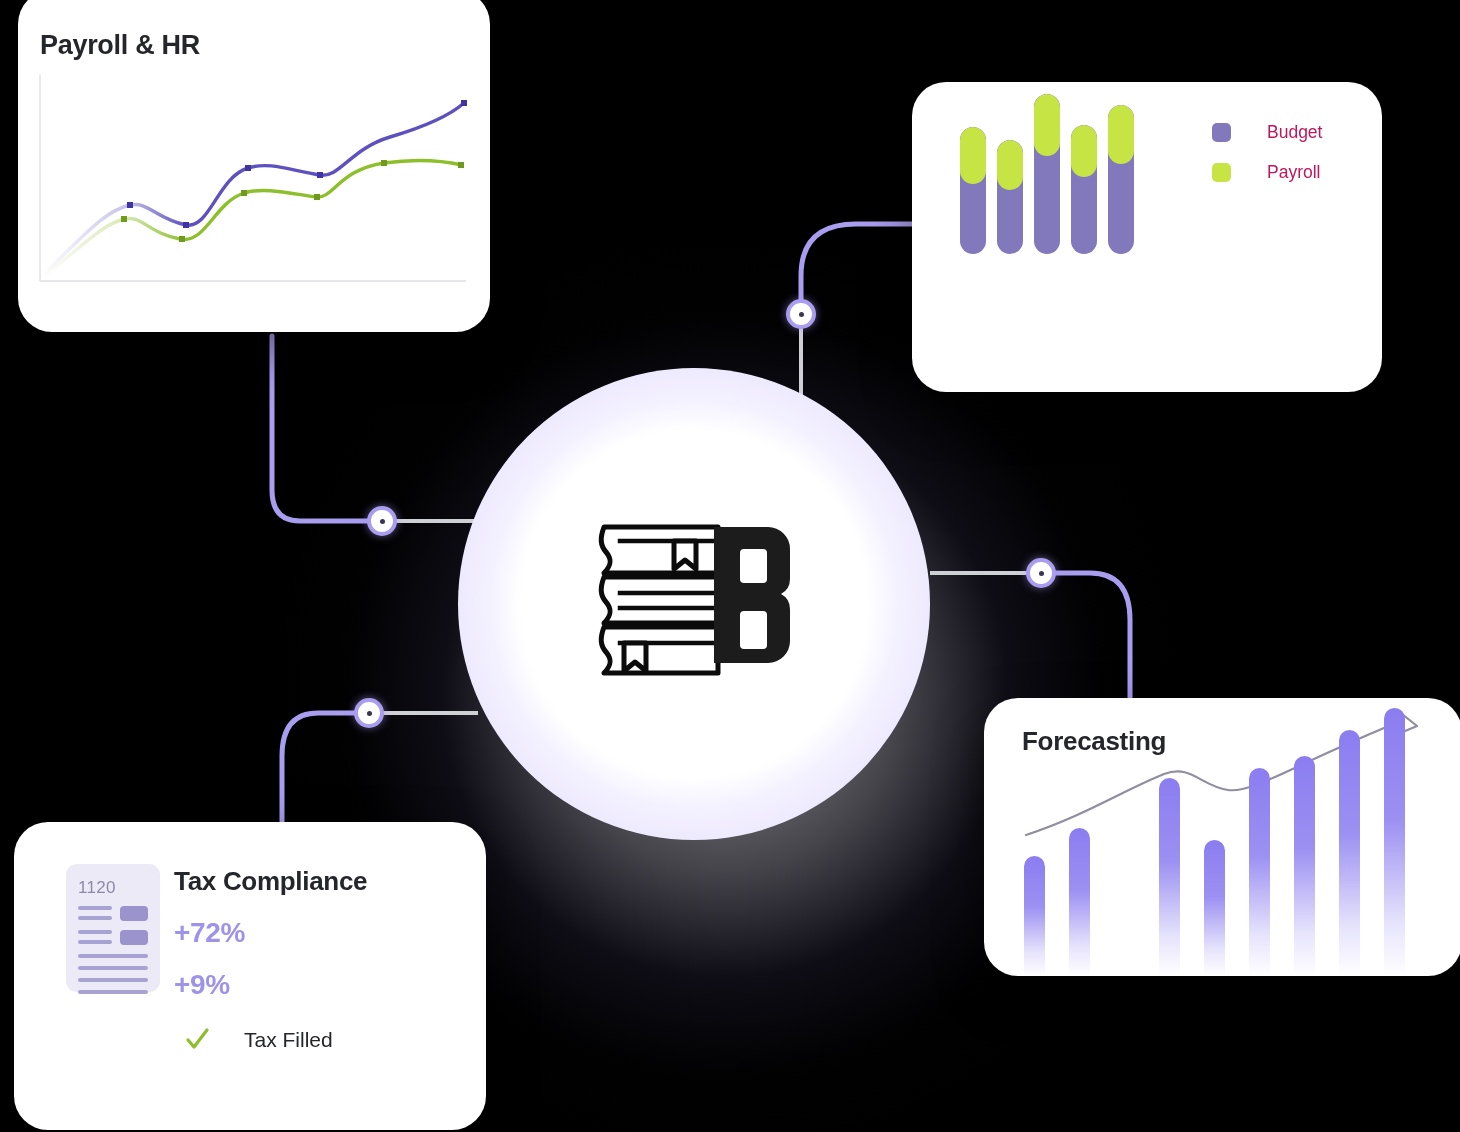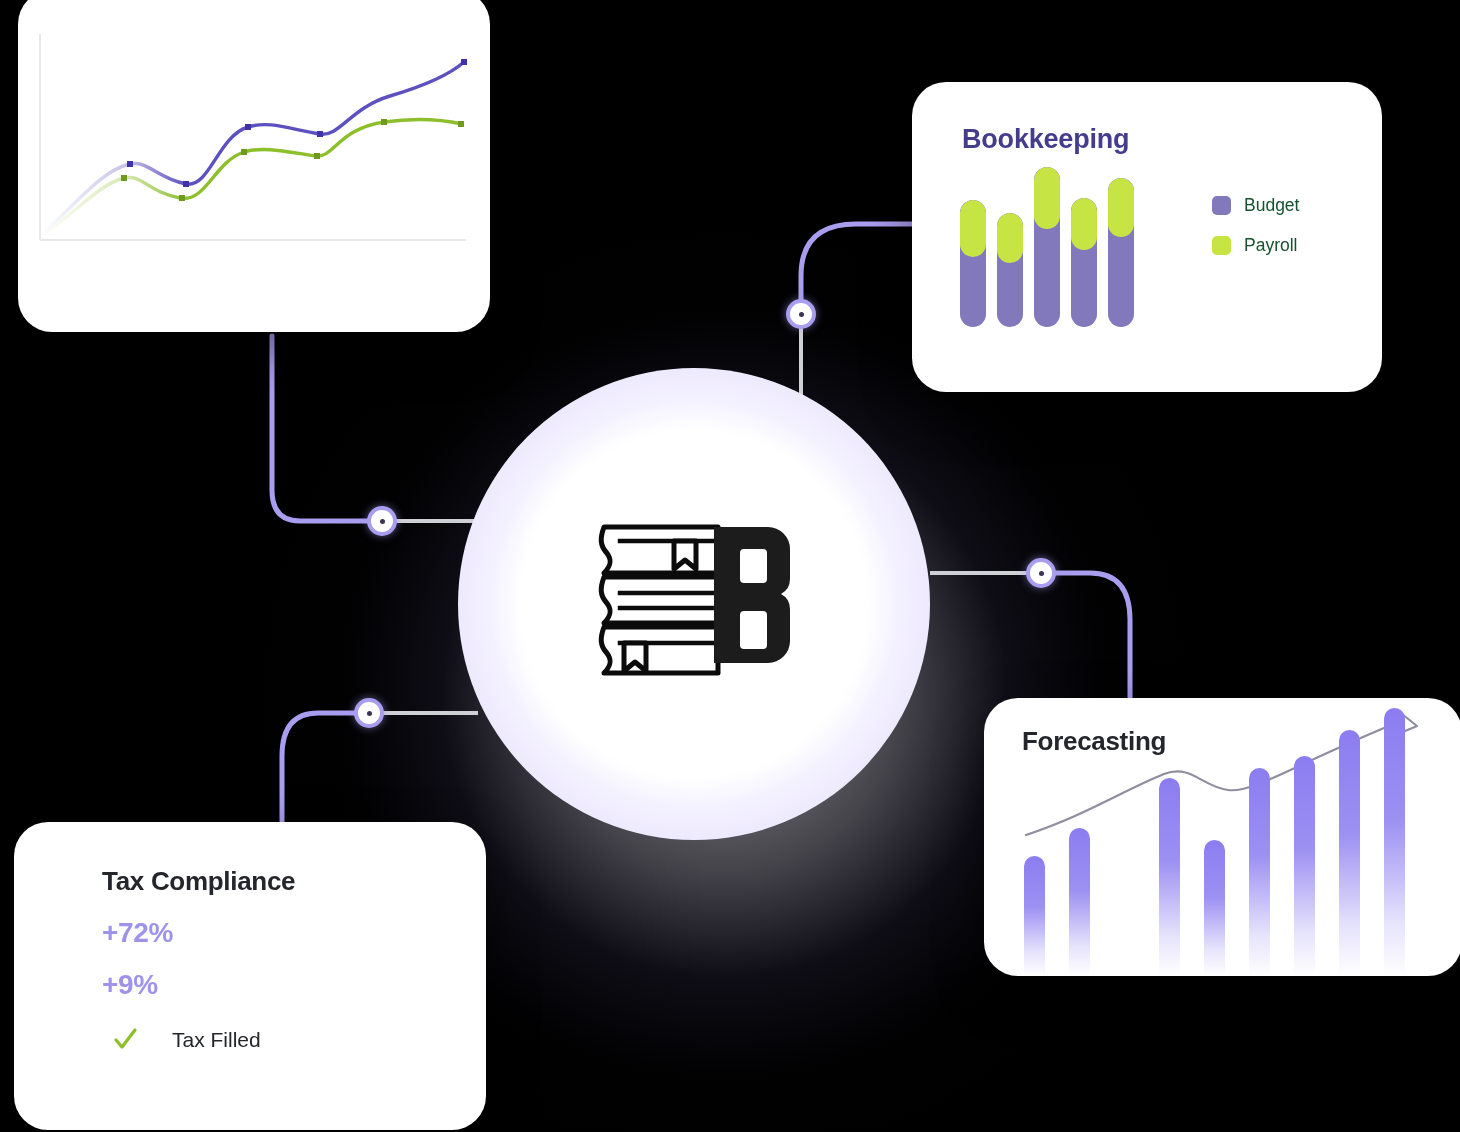--- a/index.html
+++ b/index.html
@@ -81,37 +81,37 @@
     position:absolute; bottom:0; width:26px; border-radius:13px;
     overflow:hidden; background:#8179bb;
   }
   .bk-bar .exp{
     position:absolute; left:0; top:0; width:100%;
     background:#c6e544; border-radius:13px;
   }
   #bk-legend{ margin-left:62px; margin-top:28px; }
   .legend-row{ display:flex; align-items:center; margin-bottom:19px; }
   .legend-sw{ width:19px; height:19px; border-radius:5px; margin-right:13px; }
-  .legend-lbl{ font-size:17.5px; color:#14532d; }
+  .legend-lbl{ font-size:17.5px; color:#be185d;margin-left:23px; }
 
   
   #card-tax{ left:14px; top:822px; width:472px; height:308px; }
   #tax-body{ display:flex; padding:42px 0 0 52px; }
   #tax-doc{
     width:94px; height:128px; border-radius:11px; background:#eceaf6;
     padding:14px 12px 0 12px; flex-shrink:0;
   }
   #tax-doc-num{ font-size:17px; color:#8d8aa8; font-weight:400; letter-spacing:.3px; }
   .doc-rows{ display:flex; gap:8px; margin-top:8px; }
   .doc-lines{ display:flex; flex-direction:column; gap:6px; flex:1; }
   .doc-line{ height:4px; border-radius:2px; background:#a9a3d4; }
   .doc-blk{ width:28px; height:15px; border-radius:4px; background:#9b93cb; }
   #doc-wide{ display:flex; flex-direction:column; gap:8px; margin-top:9px; }
   #doc-wide .doc-line{ height:4px; }
-  #tax-right{ margin-left:36px; padding-top:2px; }
+  #tax-right{ margin-left:14px; padding-top:2px; }
   #tax-title{ font-size:26px; font-weight:700; color:#25262b; letter-spacing:-.3px; }
   .tax-pct{ font-size:28px; font-weight:700; color:#9e93ea; margin-top:20px; letter-spacing:-.3px; }
   #tax-status{ display:flex; align-items:center; margin-top:26px; margin-left:10px;gap:24px; }
   #tax-check{ margin-right:10px; display:flex; }
   #tax-status-label{ font-size:21px; color:#25262b; }
 
   
   #card-forecast{ left:984px; top:698px; width:478px; height:278px; }
   #forecast-title{
     font-size:26px; font-weight:700; color:#25262b;
@@ -171,20 +171,21 @@
 
       <path fill="#1c1c1c" d="M124 8 H178 a22 22 0 0 1 22 22 v30 a17 17 0 0 1 -9 15 a17 17 0 0 1 9 15 v32
                a22 22 0 0 1 -22 22 H124 Z"></path>
       <rect x="150" y="30" width="27" height="34" rx="4" fill="#ffffff"></rect>
       <rect x="150" y="92" width="27" height="38" rx="4" fill="#ffffff"></rect>
     </svg>
   </div>
 </div>
 
 <div class="card" id="card-payroll">
+  <div id="payroll-title">Payroll &amp; HR</div>
   <svg id="payroll-chart" width="430" height="220" viewBox="0 0 430 220" xmlns="http://www.w3.org/2000/svg">
     <defs>
       <linearGradient id="fadePurple" x1="0" y1="0" x2="1" y2="0">
         <stop offset="0%" stop-color="#5d51c0" stop-opacity="0"></stop>
         <stop offset="20%" stop-color="#5d51c0" stop-opacity="0.35"></stop>
         <stop offset="34%" stop-color="#5d51c0" stop-opacity="1"></stop>
         <stop offset="100%" stop-color="#5d51c0" stop-opacity="1"></stop>
       </linearGradient>
       <linearGradient id="fadeGreen" x1="0" y1="0" x2="1" y2="0">
         <stop offset="0%" stop-color="#8cbf2a" stop-opacity="0"></stop>
@@ -224,21 +225,20 @@
       <rect x="89" y="127" width="6" height="6"></rect>
       <rect x="145" y="147" width="6" height="6"></rect>
       <rect x="207" y="90" width="6" height="6"></rect>
       <rect x="279" y="97" width="6" height="6"></rect>
       <rect x="423" y="25" width="6" height="6"></rect>
     </g>
   </svg>
 </div>
 
 <div class="card" id="card-bookkeeping">
-  <div id="bookkeeping-title">Bookkeeping</div>
   <div id="bookkeeping-body">
     <div id="bk-bars">
 
       <div class="bk-bar" style="left:0px; height:127px;">
         <div class="exp" style="height:57px;"></div>
       </div>
 
       <div class="bk-bar" style="left:37px; height:114px;">
         <div class="exp" style="height:50px;"></div>
       </div>
@@ -264,20 +264,43 @@
       <div class="legend-row">
         <span class="legend-sw" style="background:#c6e544;"></span>
         <span class="legend-lbl">Payroll</span>
       </div>
     </div>
   </div>
 </div>
 
 <div class="card" id="card-tax">
   <div id="tax-body">
+    <div id="tax-doc">
+      <div id="tax-doc-num">1120</div>
+      <div class="doc-rows">
+        <div class="doc-lines">
+          <div class="doc-line"></div>
+          <div class="doc-line"></div>
+        </div>
+        <div class="doc-blk"></div>
+      </div>
+      <div class="doc-rows" style="margin-top:9px;">
+        <div class="doc-lines">
+          <div class="doc-line"></div>
+          <div class="doc-line"></div>
+        </div>
+        <div class="doc-blk"></div>
+      </div>
+      <div id="doc-wide">
+        <div class="doc-line"></div>
+        <div class="doc-line"></div>
+        <div class="doc-line"></div>
+        <div class="doc-line"></div>
+      </div>
+    </div>
 
     <div id="tax-right">
       <div id="tax-title">Tax Compliance</div>
       <div class="tax-pct">+72%</div>
       <div class="tax-pct">+9%</div>
       <div id="tax-status">
         <span id="tax-check">
           <svg width="26" height="26" viewBox="0 0 26 26" xmlns="http://www.w3.org/2000/svg">
             <path d="M4 13 L10 20 L23 3" fill="none" stroke="#8cbf2a" stroke-width="3.2" stroke-linecap="round" stroke-linejoin="round"></path>
           </svg>

